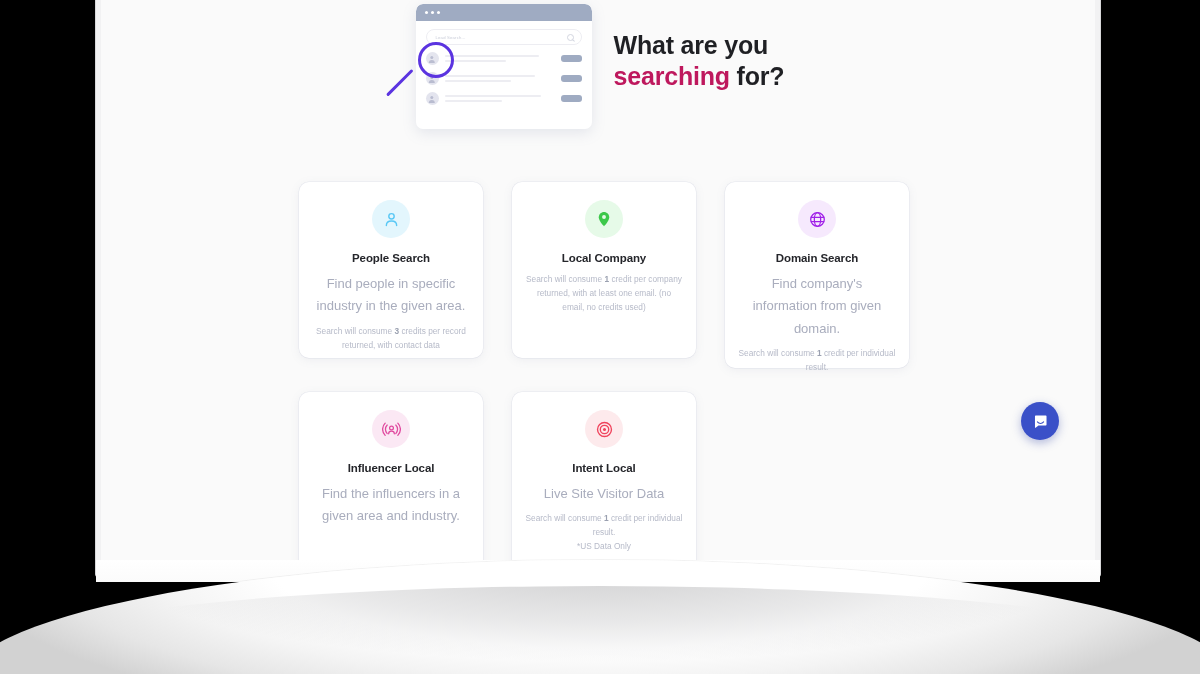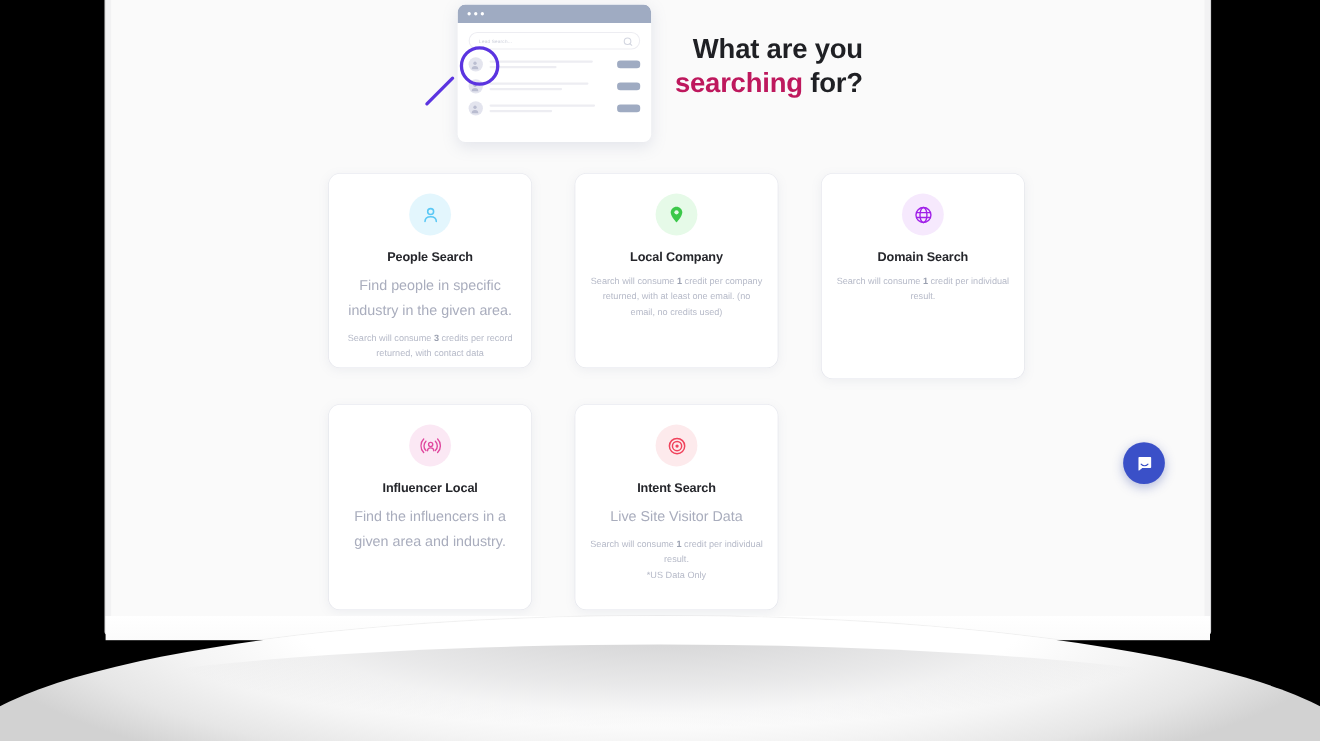--- a/index.html
+++ b/index.html
@@ -110,31 +110,31 @@
     width: 36px; height: 36px; border: 3px solid #5B34E0; border-radius: 50%;
     background: rgba(255,255,255,.04);
   }
   .loupe-handle {
     position: absolute; left: -1px; top: 70px;
     width: 3px; height: 36px; background: #5B34E0; border-radius: 2px;
     transform: rotate(45deg); transform-origin: top center;
   }
 
   .headline { margin-top: 32px; }
-  .headline .l1, .headline .l2 { font-size: 25px; font-weight: 700; color: #1f2024; letter-spacing: -.2px; line-height: 1.22; text-align: right; }
+  .headline .l1, .headline .l2 { font-size: 25px; font-weight: 700; color: #1f2024; letter-spacing: -.2px; line-height: 1.22; }
   .headline .accent { color: #be185d; }
 
   
   .grid {
     position: absolute;
-    left: 198px; top: 160px;
+    left: 198px; top: 184px;
     width: 600px;
     display: grid;
     grid-template-columns: repeat(3, 184px);
-    gap: 24px 40px;
+    gap: 24px 29px;
   }
   .card {
     background: #fff;
     border-radius: 10px;
     box-shadow: 0 2px 10px rgba(120,125,160,.10), 0 0 0 .5px rgba(190,195,215,.28);
     padding: 18px 13px 14px;
     display: flex; flex-direction: column; align-items: center;
     text-align: center;
   }
   .card.r1 { height: 176px; }
@@ -248,20 +248,21 @@
 
         <div class="card r2">
           <div class="ic" style="background:#F6E9FD">
             <svg width="19" height="19" viewBox="0 0 24 24" fill="none" stroke="#A020E8" stroke-width="1.6">
                 <circle cx="12" cy="12" r="8.6"></circle>
                 <ellipse cx="12" cy="12" rx="4" ry="8.6"></ellipse>
                 <path d="M3.6 9.2h16.8M3.6 14.8h16.8"></path>
               </svg>
           </div>
           <div class="card-title">Domain Search</div>
+          <div class="card-desc">Find company's information from given domain.</div>
           <div class="card-note"><span>Search will consume </span><b>1</b><span> credit per individual result.</span></div>
         </div>
 
         <div class="card r2">
           <div class="ic" style="background:#FBE8F4">
             <svg width="19" height="19" viewBox="0 0 24 24" fill="none" stroke="#E0499F" stroke-width="1.6" stroke-linecap="round">
                 <circle cx="12" cy="10.2" r="2.4"></circle>
                 <path d="M8.4 17.4c0-2.1 1.6-3.3 3.6-3.3s3.6 1.2 3.6 3.3"></path>
                 <path d="M6.6 6.4a7.6 7.6 0 0 0 0 10.8M17.4 6.4a7.6 7.6 0 0 1 0 10.8"></path>
                 <path d="M4 4a10.8 10.8 0 0 0 0 15.4M20 4a10.8 10.8 0 0 1 0 15.4"></path>
@@ -272,21 +273,21 @@
         </div>
 
         <div class="card r2">
           <div class="ic" style="background:#FDEAEC">
             <svg width="19" height="19" viewBox="0 0 24 24" fill="none" stroke="#F0435C" stroke-width="1.7">
                 <circle cx="12" cy="12" r="8.8"></circle>
                 <circle cx="12" cy="12" r="5.3"></circle>
                 <circle cx="12" cy="12" r="1.9" fill="#F0435C" stroke="none"></circle>
               </svg>
           </div>
-          <div class="card-title">Intent Search</div>
+          <div class="card-title">Intent Local</div>
           <div class="card-desc">Live Site Visitor Data</div>
           <div class="card-note"><span>Search will consume </span><b>1</b><span> credit per individual result.</span></div>
           <div class="card-note">*US Data Only</div>
         </div>
 
       </div>
 
       <div class="chat">
         <svg width="17" height="17" viewBox="0 0 24 24">
             <path d="M4.5 3.5h15a1 1 0 0 1 1 1v12.2a1 1 0 0 1-1 1H9.1l-4 3.1a.55.55 0 0 1-.9-.45V4.5a1 1 0 0 1 1-1z" fill="#fff"></path>

